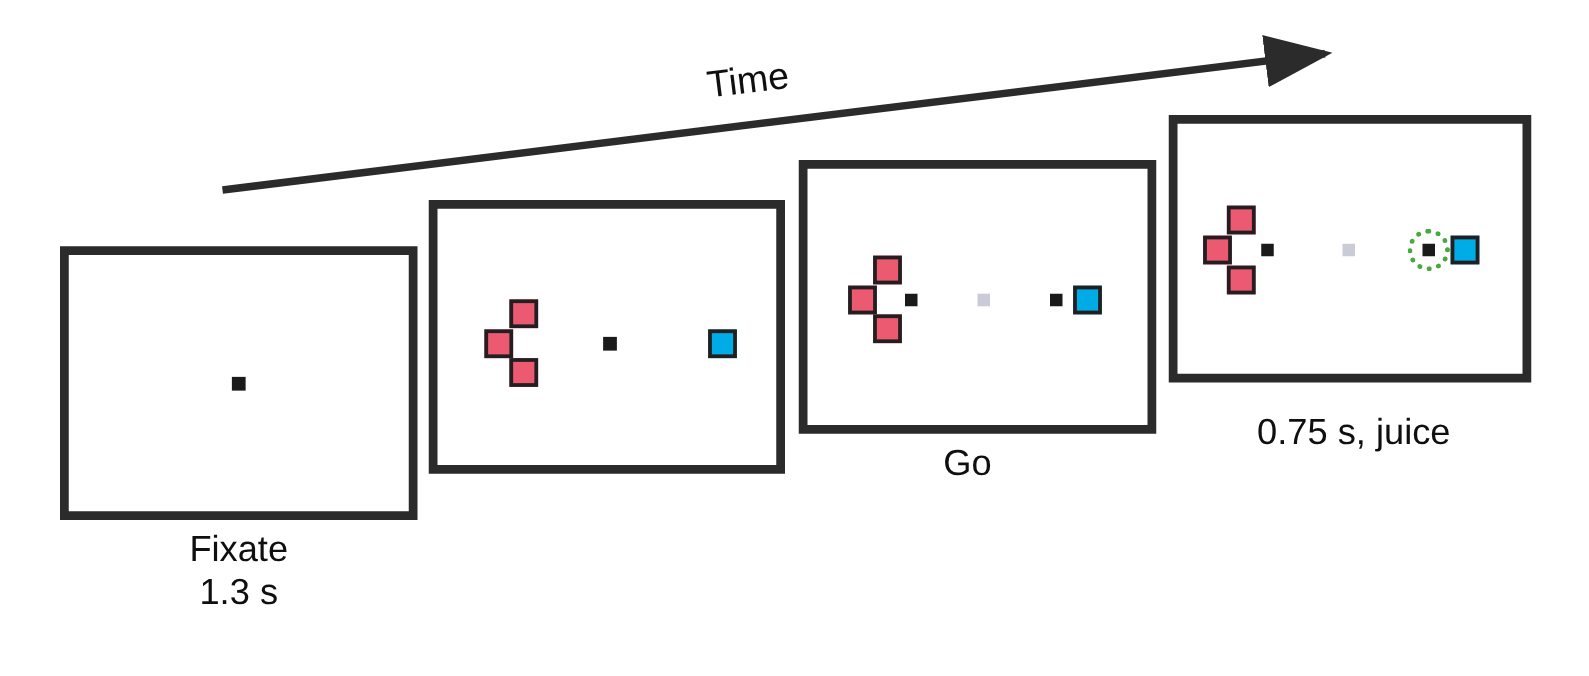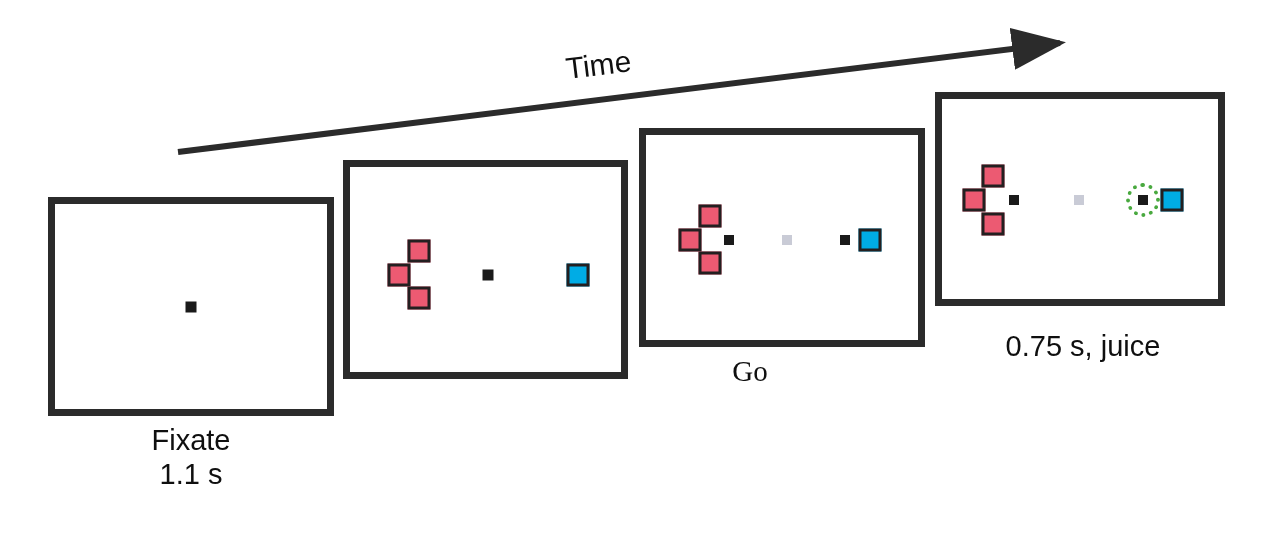--- a/index.html
+++ b/index.html
@@ -111,21 +111,21 @@
   </svg>
 
   <div class="time-label" style="left:568px; top:52px; transform: rotate(-7deg);">Time</div>
 
   <div class="panel" style="left:48px; top:197px; width:286px; height:219px;">
     <div class="screen">
       <div class="stim dot-black" style="left:50%; top:50%;"></div>
     </div>
   </div>
   <div class="caption" style="left:191px; top:424px;">Fixate
-1.1 s</div>
+1.3 s</div>
 
   <div class="panel" style="left:343px; top:160px; width:285px; height:219px;">
     <div class="screen">
       <div class="stim sq-red" style="left:25.5%; top:41%;"></div>
       <div class="stim sq-red" style="left:18%; top:52.5%;"></div>
       <div class="stim sq-red" style="left:25.5%; top:64%;"></div>
       <div class="stim dot-black" style="left:51%; top:52.5%;"></div>
       <div class="stim sq-blue" style="left:84%; top:52.5%;"></div>
     </div>
   </div>
@@ -134,21 +134,21 @@
     <div class="screen">
       <div class="stim sq-red" style="left:23.5%; top:39.5%;"></div>
       <div class="stim sq-red" style="left:16%; top:51%;"></div>
       <div class="stim sq-red" style="left:23.5%; top:62.5%;"></div>
       <div class="stim dot-black sm" style="left:30.5%; top:51%;"></div>
       <div class="stim dot-faint" style="left:52%; top:51%;"></div>
       <div class="stim dot-black sm" style="left:73%; top:51%;"></div>
       <div class="stim sq-blue" style="left:82.5%; top:51%;"></div>
     </div>
   </div>
-  <div class="caption" style="left:750px; top:355px;font-family:Liberation Serif, serif;">Go</div>
+  <div class="caption" style="left:774px; top:355px;">Go</div>
 
   <div class="panel" style="left:935px; top:92px; width:290px; height:214px;">
     <div class="screen">
       <div class="stim sq-red" style="left:18.5%; top:38.5%;"></div>
       <div class="stim sq-red" style="left:11.5%; top:50.5%;"></div>
       <div class="stim sq-red" style="left:18.5%; top:62.5%;"></div>
       <div class="stim dot-black sm" style="left:26%; top:50.5%;"></div>
       <div class="stim dot-faint" style="left:49.5%; top:50.5%;"></div>
       <div class="stim gaze-ring" style="left:73%; top:50.5%;"></div>
       <div class="stim dot-black sm" style="left:73%; top:50.5%;"></div>

